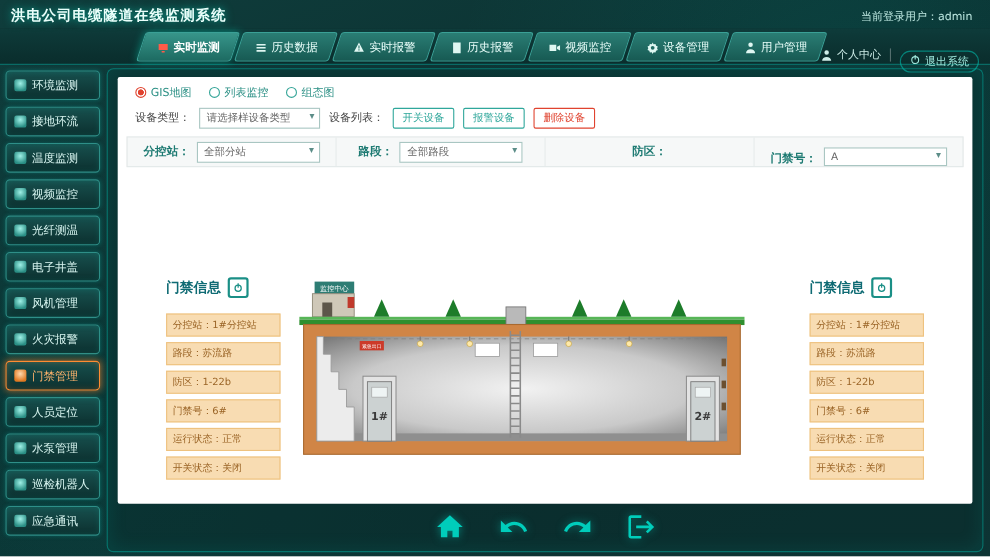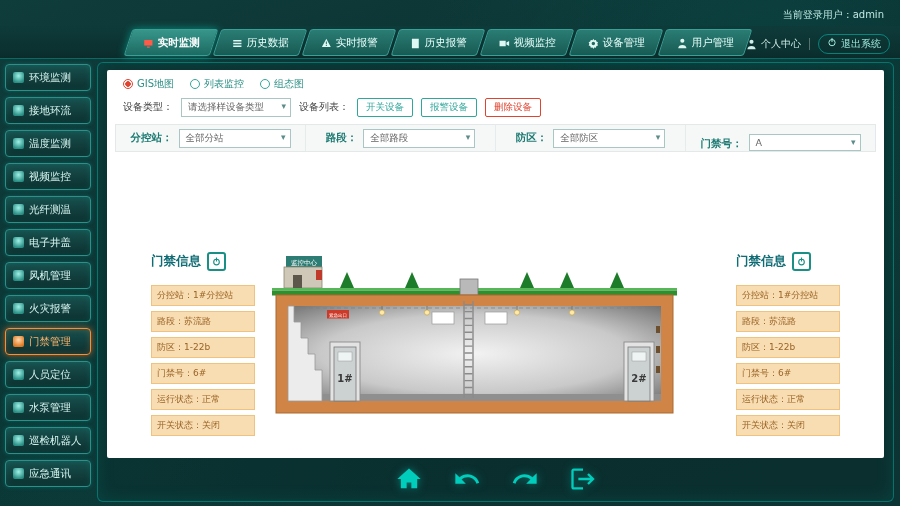--- a/index.html
+++ b/index.html
@@ -18,21 +18,21 @@
   .tab{position:relative;width:84px;height:25px;transform:skewX(-18deg);cursor:pointer;
     background:linear-gradient(#2a7d74,#175a53);border:1px solid #3aa096;border-radius:3px;
     display:flex;align-items:center;justify-content:center;}
   .tab-inner{transform:skewX(18deg);display:flex;align-items:center;gap:4px;color:#eafffb;font-size:10.5px;white-space:nowrap;}
   .tab.active{background:linear-gradient(#37958a,#1d6b62);box-shadow:0 0 8px rgba(0,255,220,.4);}
   .tab.active .tab-inner{color:#fff;font-weight:bold;}
   .t-ic{width:11px;height:11px;fill:#dff7f2;flex:none;}
   .tab.active .t-ic{fill:#ff5b48;}
   .nav-right{position:absolute;right:10px;top:8px;display:flex;align-items:center;gap:8px;color:#cfeee9;font-size:10px;}
   .nav-right .sep{width:1px;height:12px;background:rgba(255,255,255,.3);}
-  .logout{display:flex;align-items:flex-start;gap:4px;border:1px solid rgba(0,199,183,.55);padding:2px 8px;border-radius:10px;cursor:pointer;color:#9fe8dd;}
+  .logout{display:flex;align-items:flex-start;gap:4px;border:1px solid rgba(0,199,183,.55);padding:2px 8px;border-radius:10px;cursor:pointer;color:#9fe8dd;margin-top:12px;}
   .pc{display:flex;align-items:center;gap:4px;cursor:pointer;}
   
   .sidebar{position:absolute;left:5px;top:64px;width:86px;display:flex;flex-direction:column;gap:6px;z-index:3;}
   .side-item{height:25px;display:flex;align-items:center;gap:5px;padding-left:7px;cursor:pointer;
     background:linear-gradient(180deg,#17504e,#0c302f);border:1px solid #2e8f88;border-radius:4px;
     color:#d9f6f1;font-size:10.5px;white-space:nowrap;
     box-shadow:0 0 4px rgba(0,199,183,.25),inset 0 0 6px rgba(0,199,183,.15);}
   .side-item.active{border-color:#ff8c32;color:#ffb36b;
     box-shadow:0 0 7px rgba(255,140,50,.6),inset 0 0 6px rgba(255,140,50,.25);}
   .s-icon{width:11px;height:11px;border-radius:2px;flex:none;
@@ -64,20 +64,21 @@
   .tunnel-wrap{position:absolute;left:165px;top:94px;width:405px;height:188px;}
   .footer{position:absolute;left:0;right:0;bottom:8px;display:flex;justify-content:center;gap:28px;}
   .f-btn{width:30px;height:28px;cursor:pointer;}
   .f-btn svg{width:30px;height:28px;fill:#00cdbb;filter:drop-shadow(0 0 4px rgba(0,205,187,.5));}
 </style>
 </head>
 <body>
 
 <div class="stage">
 
+  <div class="app-title">洪电公司电缆隧道在线监测系统</div>
   <div class="user-label">当前登录用户：admin</div>
 
   <div class="navbar">
     <div class="tabs">
       <div class="tab active">
         <span class="tab-inner">
             <svg class="t-ic" viewBox="0 0 16 16">
               <path d="M2 3h12v8H2zM6 12.2h4v1.8H6z"></path>
             </svg>
             <span>实时监测</span>
@@ -236,21 +237,20 @@
         <div class="fgroup">
           <span>分控站：</span>
           <div class="select fselect">全部分站</div>
         </div>
         <div class="fgroup">
           <span>路段：</span>
           <div class="select fselect">全部路段</div>
         </div>
         <div class="fgroup">
           <span>防区：</span>
-          <div class="select fselect">全部防区</div>
         </div>
         <div class="fgroup">
           <span>门禁号：</span>
           <div class="select fselect">A</div>
         </div>
       </div>
 
       <div class="diagram-area">
 
         <div class="acc-panel acc-left">

